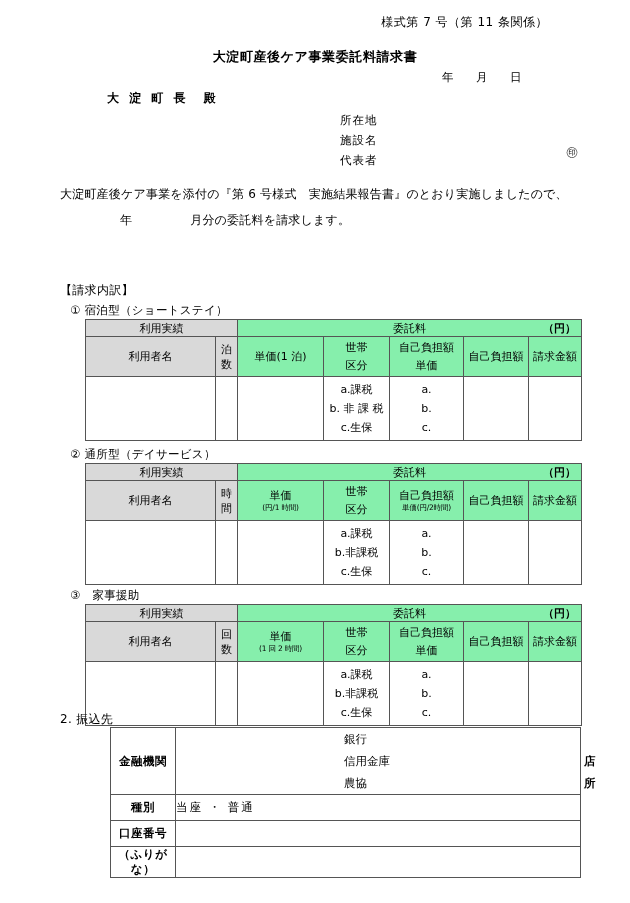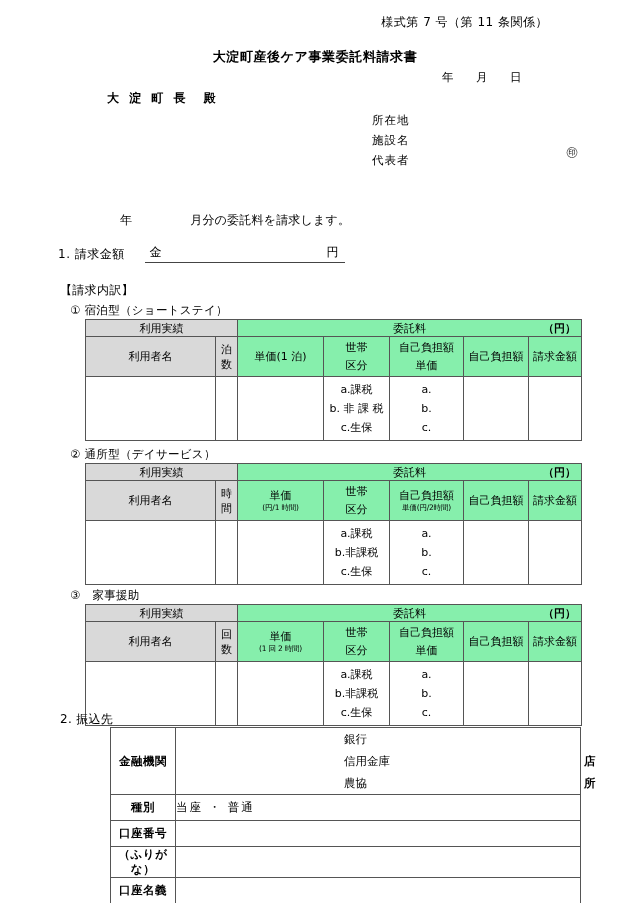--- a/index.html
+++ b/index.html
@@ -31,21 +31,21 @@
     font-size: 11.5px; letter-spacing: 0.5px;
   }
   .date-line span { display: inline-block; }
   .date-y { width: 34px; }
   .date-m { width: 34px; }
   .addressee {
     position: absolute; top: 90px; left: 60px;
     font-size: 12px; font-weight: bold; letter-spacing: 3px; margin-left: 47px;
   }
   .issuer { position: absolute; top: 110px; left: 340px; font-size: 11.5px; }
-  .issuer div { height: 20px; line-height: 20px; letter-spacing: 1px; margin-left: 32px; }
+  .issuer div { height: 20px; line-height: 20px; letter-spacing: 1px; }
   .seal-mark {
     position: absolute; top: 146px; left: 566px;
     font-size: 12px; line-height: 1;
   }
 
   .stmt1 {
     position: absolute; top: 186px; left: 60px;
     font-size: 12px; letter-spacing: 0.2px; white-space: nowrap;
   }
   .stmt2 {
@@ -140,29 +140,23 @@
 
   <div class="addressee">大 淀 町 長　殿</div>
 
   <div class="issuer">
     <div>所在地</div>
     <div>施設名</div>
     <div>代表者</div>
   </div>
   <div class="seal-mark">㊞</div>
 
+  <div class="stmt1">大淀町産後ケア事業を添付の『第 6 号様式　実施結果報告書』のとおり実施しましたので、</div>
   <div class="stmt2"><span class="pad-y"></span><span>年</span><span class="pad-m"></span><span>月分の委託料を請求します。</span></div>
 
-  <div class="amount-row">
-    <span class="amount-label">1. 請求金額</span>
-    <span class="amount-field">
-      <span class="kin">金</span>
-      <span class="yen">円</span>
-    </span>
-  </div>
 
   <div class="breakdown-title">【請求内訳】</div>
 
   <div class="section" style="top:319px;">
     <div class="section-label">① 宿泊型（ショートステイ）</div>
     <table class="grid">
       <colgroup>
         <col style="width:130px">
           <col style="width:22px">
           <col style="width:86px">
@@ -364,21 +358,17 @@
         <td class="bank-val kind-val">当座 ・ 普通</td>
       </tr>
       <tr class="h26">
         <td class="bank-key">口座番号</td>
         <td class="bank-val"></td>
       </tr>
       <tr class="h26">
         <td class="bank-key">（ふりがな）</td>
         <td class="bank-val"></td>
       </tr>
-      <tr class="h26">
-        <td class="bank-key">口座名義</td>
-        <td class="bank-val"></td>
-      </tr>
     </tbody>
       </table>
   </div>
 
 </div>
 
 </body></html>

